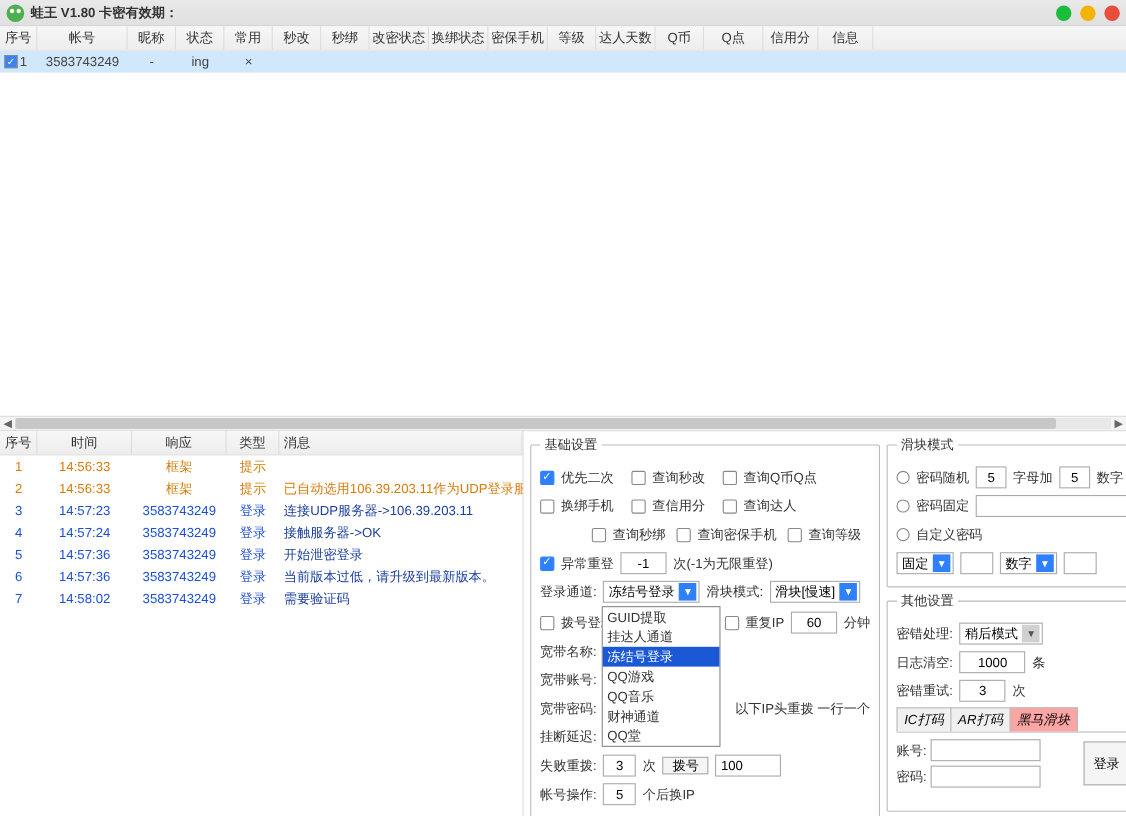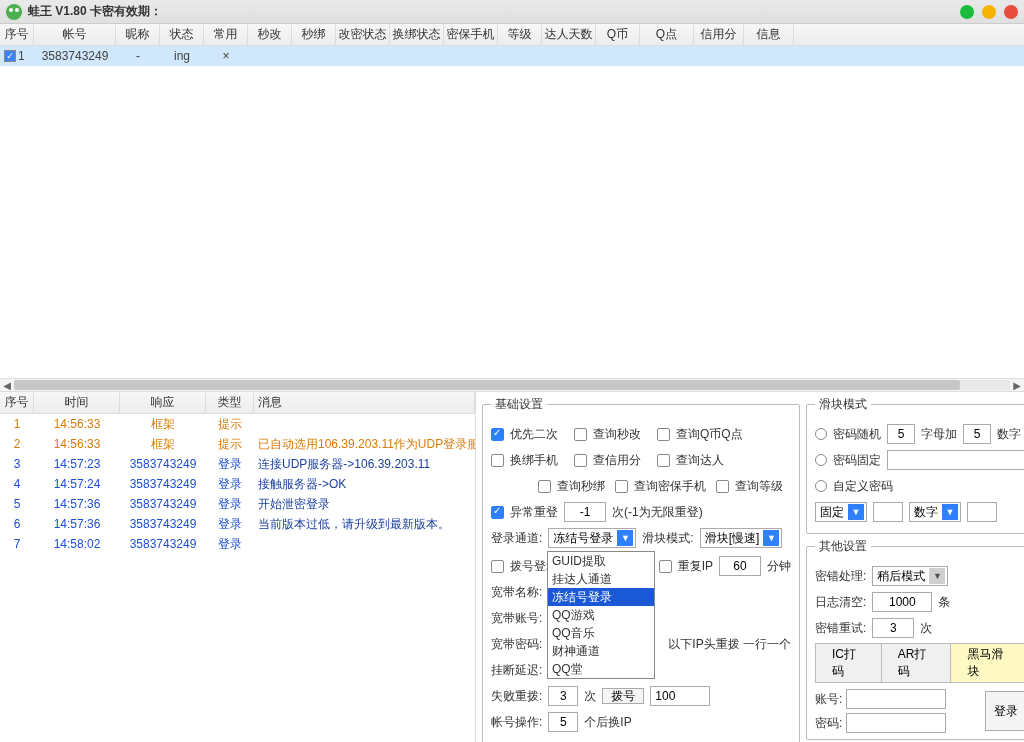--- a/index.html
+++ b/index.html
@@ -51,22 +51,22 @@
 .sel .dd{width:16px;height:16px;background:#2f80ff;color:#fff;display:inline-flex;align-items:center;justify-content:center;font-size:9px;margin-left:4px;}
 .sel .dd.g{background:#d0d0d0;color:#555;}
 .btn{border:1px solid #aaa;background:#f5f5f5;height:16px;padding:0 8px;display:inline-flex;align-items:center;justify-content:center;}
 
 .dropdown{position:absolute;left:64px;top:138px;width:108px;background:#fff;border:1px solid #888;z-index:10;}
 .dropdown .opt{height:18px;padding:0 4px;display:flex;align-items:center;color:#333;}
 .dropdown .opt.sel-opt{background:#1a58d6;color:#fff;}
 
 .col-other{flex:1;display:flex;flex-direction:column;gap:4px;}
 .tabs{display:flex;border-bottom:1px solid #bbb;margin-bottom:6px;}
-.tab{padding:2px 16px;border:1px solid #bbb;border-bottom:none;background:#f0f0f0;margin-right:-1px;}
-.tab.active{background:#fef9c3;}
+.tab{padding:2px 6px;border:1px solid #bbb;border-bottom:none;background:#f0f0f0;margin-right:-1px;font-style:italic;}
+.tab.active{background:#fca5a5;}
 .login-grid{display:grid;grid-template-columns:auto 1fr auto;gap:4px;align-items:center;}
 
 
 .w-idx{width:34px;} .w-acct{width:82px;} .w-nick{width:44px;} .w-stat{width:44px;} .w-cy{width:44px;}
 .w-mg{width:44px;} .w-mb{width:44px;} .w-gz{width:54px;} .w-hb{width:54px;} .w-mbp{width:54px;}
 .w-dj{width:44px;} .w-dr{width:54px;} .w-qb{width:44px;} .w-qd{width:54px;} .w-xyf{width:50px;} .w-xx{width:50px;}
 
 .lw-idx{width:34px;} .lw-time{width:86px;} .lw-resp{width:86px;} .lw-type{width:48px;} .lw-msg{flex:1;justify-content:flex-start;}
 </style>
 </head>
@@ -171,20 +171,21 @@
           <div class="lcell lw-time c-blue">14:57:36</div>
           <div class="lcell lw-resp c-blue">3583743249</div>
           <div class="lcell lw-type c-blue">登录</div>
           <div class="lcell lw-msg c-dblue">当前版本过低，请升级到最新版本。</div>
         </div>
         <div class="lrow">
           <div class="lcell lw-idx c-blue">7</div>
           <div class="lcell lw-time c-blue">14:58:02</div>
           <div class="lcell lw-resp c-blue">3583743249</div>
           <div class="lcell lw-type c-blue">登录</div>
+          <div class="lcell lw-msg c-dblue">需要验证码</div>
         </div>
       </div>
   </div>
 
   <div class="right-pane">
     <div class="col-settings">
       <fieldset>
         <legend>基础设置</legend>
         <div class="row">
           <span class="chk on"></span>

